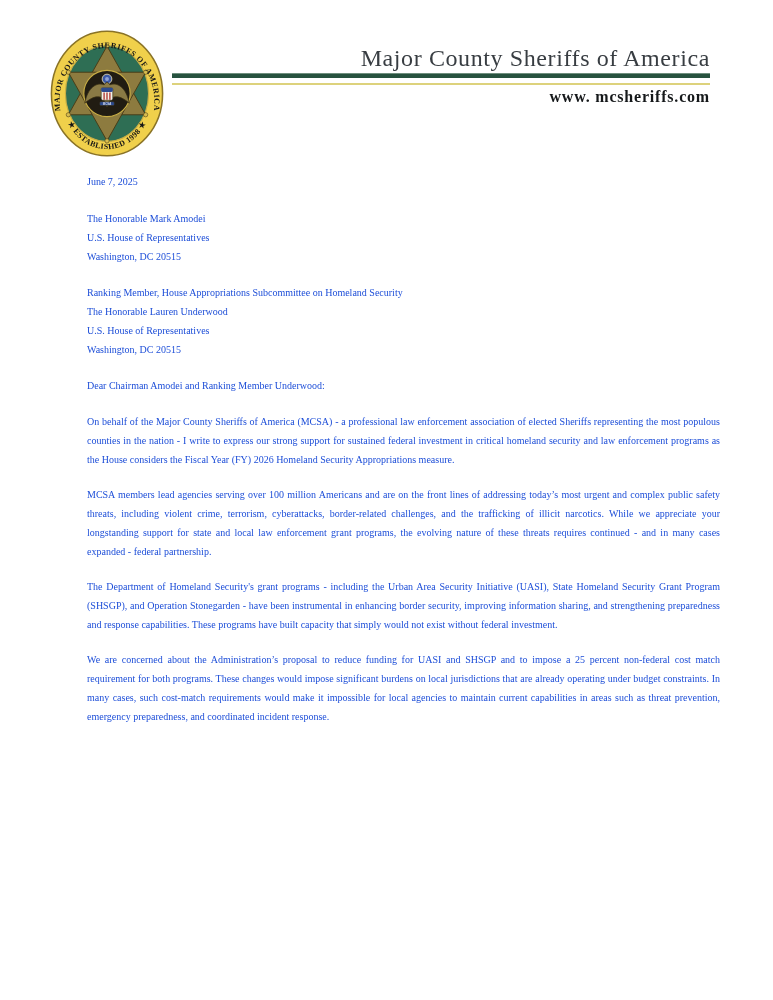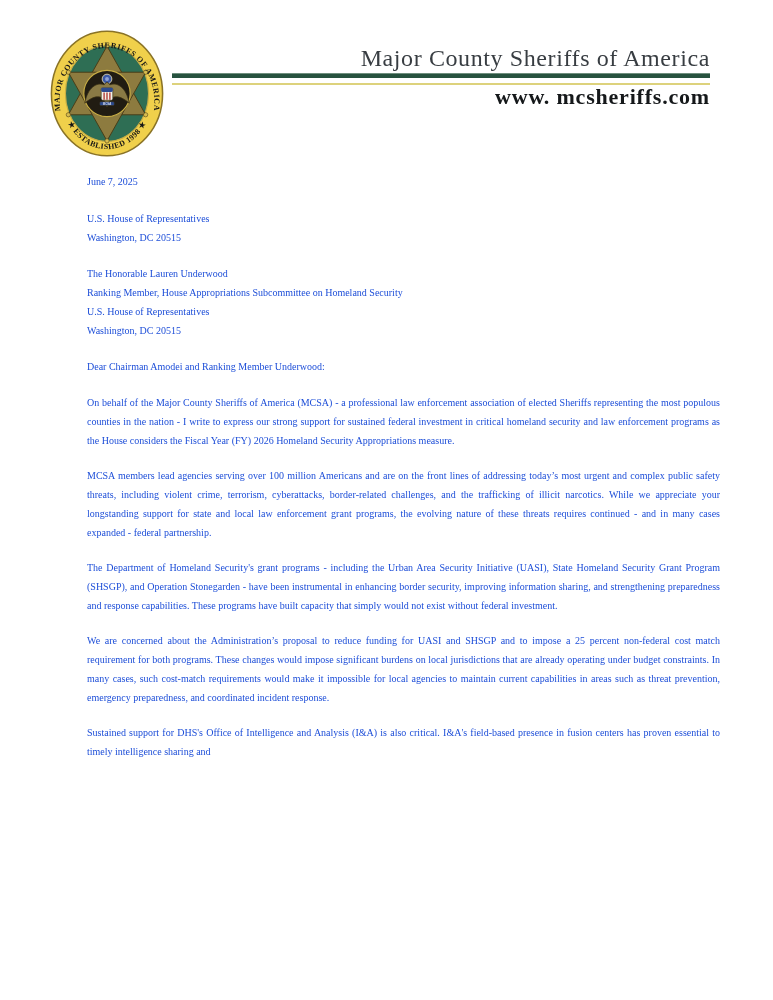--- a/index.html
+++ b/index.html
@@ -47,21 +47,21 @@
     left: 172px;
     width: 538px;
     top: 83px;
     height: 2px;
     background: #ddd27c;
   }
   .website {
     position: absolute;
     top: 86px;
     right: 63px;
-    font-size: 22px;
+    font-size: 16px;
     line-height: 22px;
     font-weight: bold;
     color: #15181a;
     letter-spacing: 0.8px;
     white-space: nowrap;
   }
 
   
   .letter {
     position: absolute;
@@ -141,33 +141,33 @@
     <div class="rule-green"></div>
     <div class="rule-gold"></div>
     <div class="website">www. mcsheriffs.com</div>
   </header>
 
   <main class="letter">
 
     <p class="date-line">June 7, 2025</p>
 
     <div class="addr">
+      <p class="addr-line">The Honorable Mark Amodei</p>
       <p class="addr-line">U.S. House of Representatives</p>
       <p class="addr-line">Washington, DC 20515</p>
     </div>
 
     <div class="addr">
+      <p class="addr-line">Ranking Member, House Appropriations Subcommittee on Homeland Security</p>
       <p class="addr-line">The Honorable Lauren Underwood</p>
-      <p class="addr-line">Ranking Member, House Appropriations Subcommittee on Homeland Security</p>
       <p class="addr-line">U.S. House of Representatives</p>
       <p class="addr-line">Washington, DC 20515</p>
     </div>
 
     <p class="salutation">Dear Chairman Amodei and Ranking Member Underwood:</p>
 
     <p class="para">On behalf of the Major County Sheriffs of America (MCSA) - a professional law enforcement association of elected Sheriffs representing the most populous counties in the nation - I write to express our strong support for sustained federal investment in critical homeland security and law enforcement programs as the House considers the Fiscal Year (FY) 2026 Homeland Security Appropriations measure.</p>
     <p class="para">MCSA members lead agencies serving over 100 million Americans and are on the front lines of addressing today’s most urgent and complex public safety threats, including violent crime, terrorism, cyberattacks, border-related challenges, and the trafficking of illicit narcotics. While we appreciate your longstanding support for state and local law enforcement grant programs, the evolving nature of these threats requires continued - and in many cases expanded - federal partnership.</p>
     <p class="para">The Department of Homeland Security's grant programs - including the Urban Area Security Initiative (UASI), State Homeland Security Grant Program (SHSGP), and Operation Stonegarden - have been instrumental in enhancing border security, improving information sharing, and strengthening preparedness and response capabilities. These programs have built capacity that simply would not exist without federal investment.</p>
     <p class="para">We are concerned about the Administration’s proposal to reduce funding for UASI and SHSGP and to impose a 25 percent non-federal cost match requirement for both programs. These changes would impose significant burdens on local jurisdictions that are already operating under budget constraints. In many cases, such cost-match requirements would make it impossible for local agencies to maintain current capabilities in areas such as threat prevention, emergency preparedness, and coordinated incident response.</p>
-    <p class="para">Sustained support for DHS's Office of Intelligence and Analysis (I&amp;A) is also critical. I&amp;A's field-based presence in fusion centers has proven essential to timely intelligence sharing and</p>
   </main>
 
 </div>
 
 </body></html>

